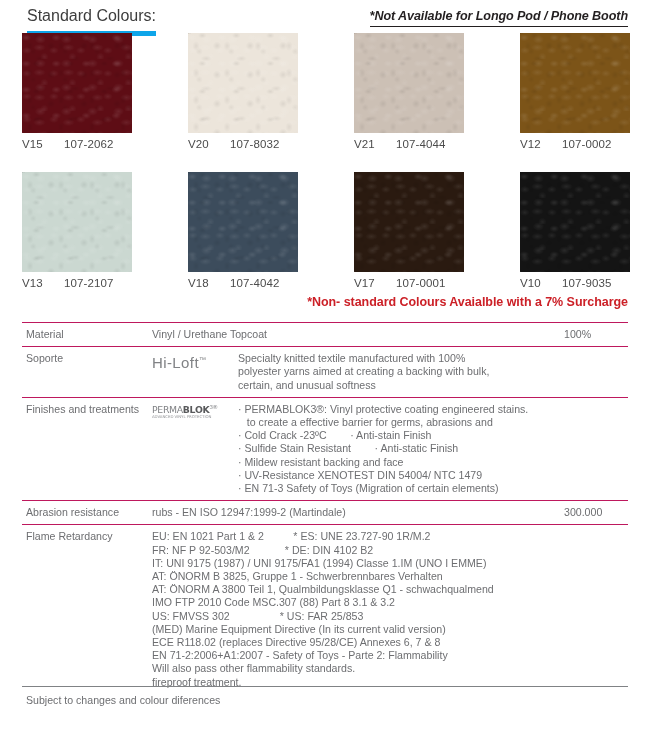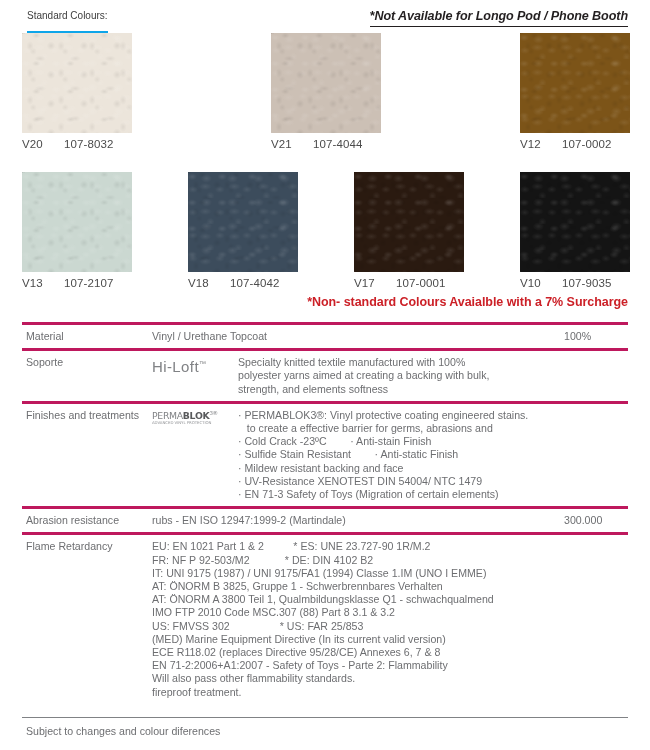--- a/index.html
+++ b/index.html
@@ -19,21 +19,21 @@
   .header {
     position: absolute;
     top: 8px; left: 0; right: 0;
     height: 22px;
     display: flex;
     align-items: flex-start;
     justify-content: space-between;
     padding: 0 22px 0 27px;
   }
   .header-left {
-    font-size: 10px;
+    font-size: 16px;
     color: #3d3d3d;
     border-bottom: 5px solid #0ea5e9;
     padding-bottom: 7px;
     line-height: 16px;
   }
   .header-right {
     font-size: 12.6px;
     font-weight: bold;
     font-style: italic;
     color: #231f20;
@@ -114,21 +114,21 @@
   .spec-table {
     position: absolute;
     top: 322px; left: 22px;
     width: 606px;
     font-size: 10.6px;
     line-height: 13.2px;
     color: #6d6e71;
   }
   .spec-row {
     display: flex;
-    border-top: 3px solid #be185d;
+    border-top: 1px solid #be185d;
     padding: 5px 0 5px 0;
   }
   .spec-row:last-child { border-bottom: none; }
   .spec-label {
     width: 130px;
     flex: 0 0 130px;
     padding-left: 4px;
     color: #6d6e71;
   }
   .spec-body {
@@ -177,40 +177,47 @@
   }
 
   .bullets { }
   .bullets div { white-space: pre; }
 
   .flame-lines div { white-space: pre; }
 
   .footer-note {
     position: absolute;
     left: 22px;
-    top: 717px;
+    top: 686px;
     width: 606px;
     border-top: 1px solid #808285;
     padding-top: 7px;
     padding-left: 4px;
     font-size: 10.6px;
     color: #6d6e71;
   }
 </style>
 </head>
 <body>
 
 <div class="header">
   <div class="header-left">Standard Colours:</div>
   <div class="header-right">*Not Available for Longo Pod / Phone Booth</div>
 </div>
 
 <div class="swatch-grid">
   <div class="swatch-row">
     <div class="swatch-cell">
+      <div class="swatch-chip" style="background-color: rgb(94, 13, 21);"></div>
+      <div class="swatch-label">
+        <span class="swatch-code">V15</span>
+        <span class="swatch-sku">107-2062</span>
+      </div>
+    </div>
+    <div class="swatch-cell">
       <div class="swatch-chip" style="background-color: rgb(236, 229, 219);"></div>
       <div class="swatch-label">
         <span class="swatch-code">V20</span>
         <span class="swatch-sku">107-8032</span>
       </div>
     </div>
     <div class="swatch-cell">
       <div class="swatch-chip" style="background-color: rgb(204, 192, 181);"></div>
       <div class="swatch-label">
         <span class="swatch-code">V21</span>
@@ -272,21 +279,21 @@
 
   <div class="spec-row">
     <div class="spec-label">Soporte</div>
     <div class="spec-body">
       <div class="spec-col-a">
         <span class="hiloft"><span>Hi-Loft</span><sup>™</sup></span>
       </div>
       <div class="spec-col-b">
         <div>Specialty knitted textile manufactured with 100%</div>
         <div>polyester yarns aimed at creating a backing with bulk,</div>
-        <div>strength, and elements softness</div>
+        <div>certain, and unusual softness</div>
       </div>
     </div>
   </div>
 
   <div class="spec-row">
     <div class="spec-label">Finishes and treatments</div>
     <div class="spec-body">
       <div class="spec-col-a">
         <span class="permablok-logo">
           <span class="pb-main"><span>PERMA</span><b>BLOK</b><sup>3®</sup></span>

